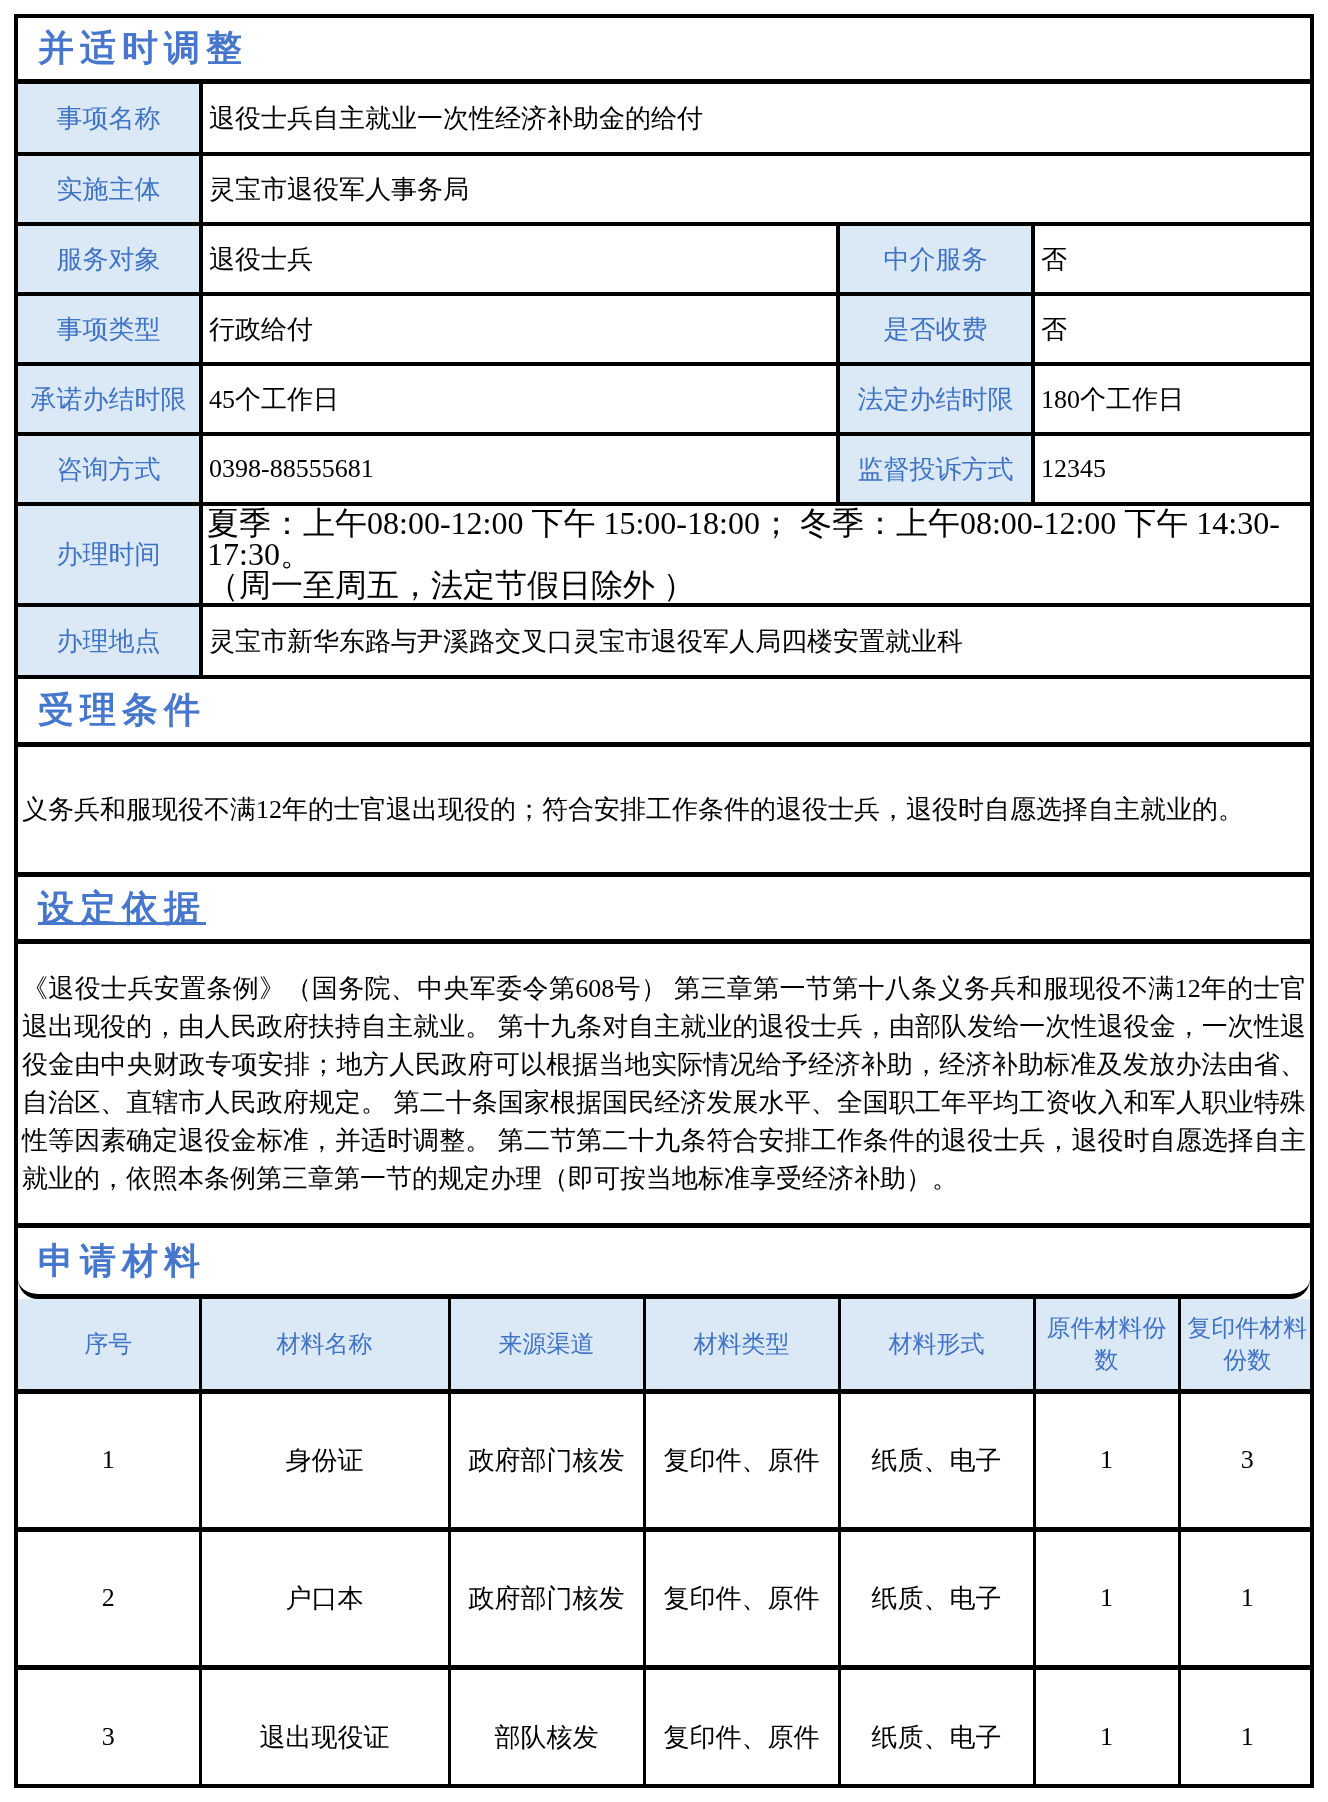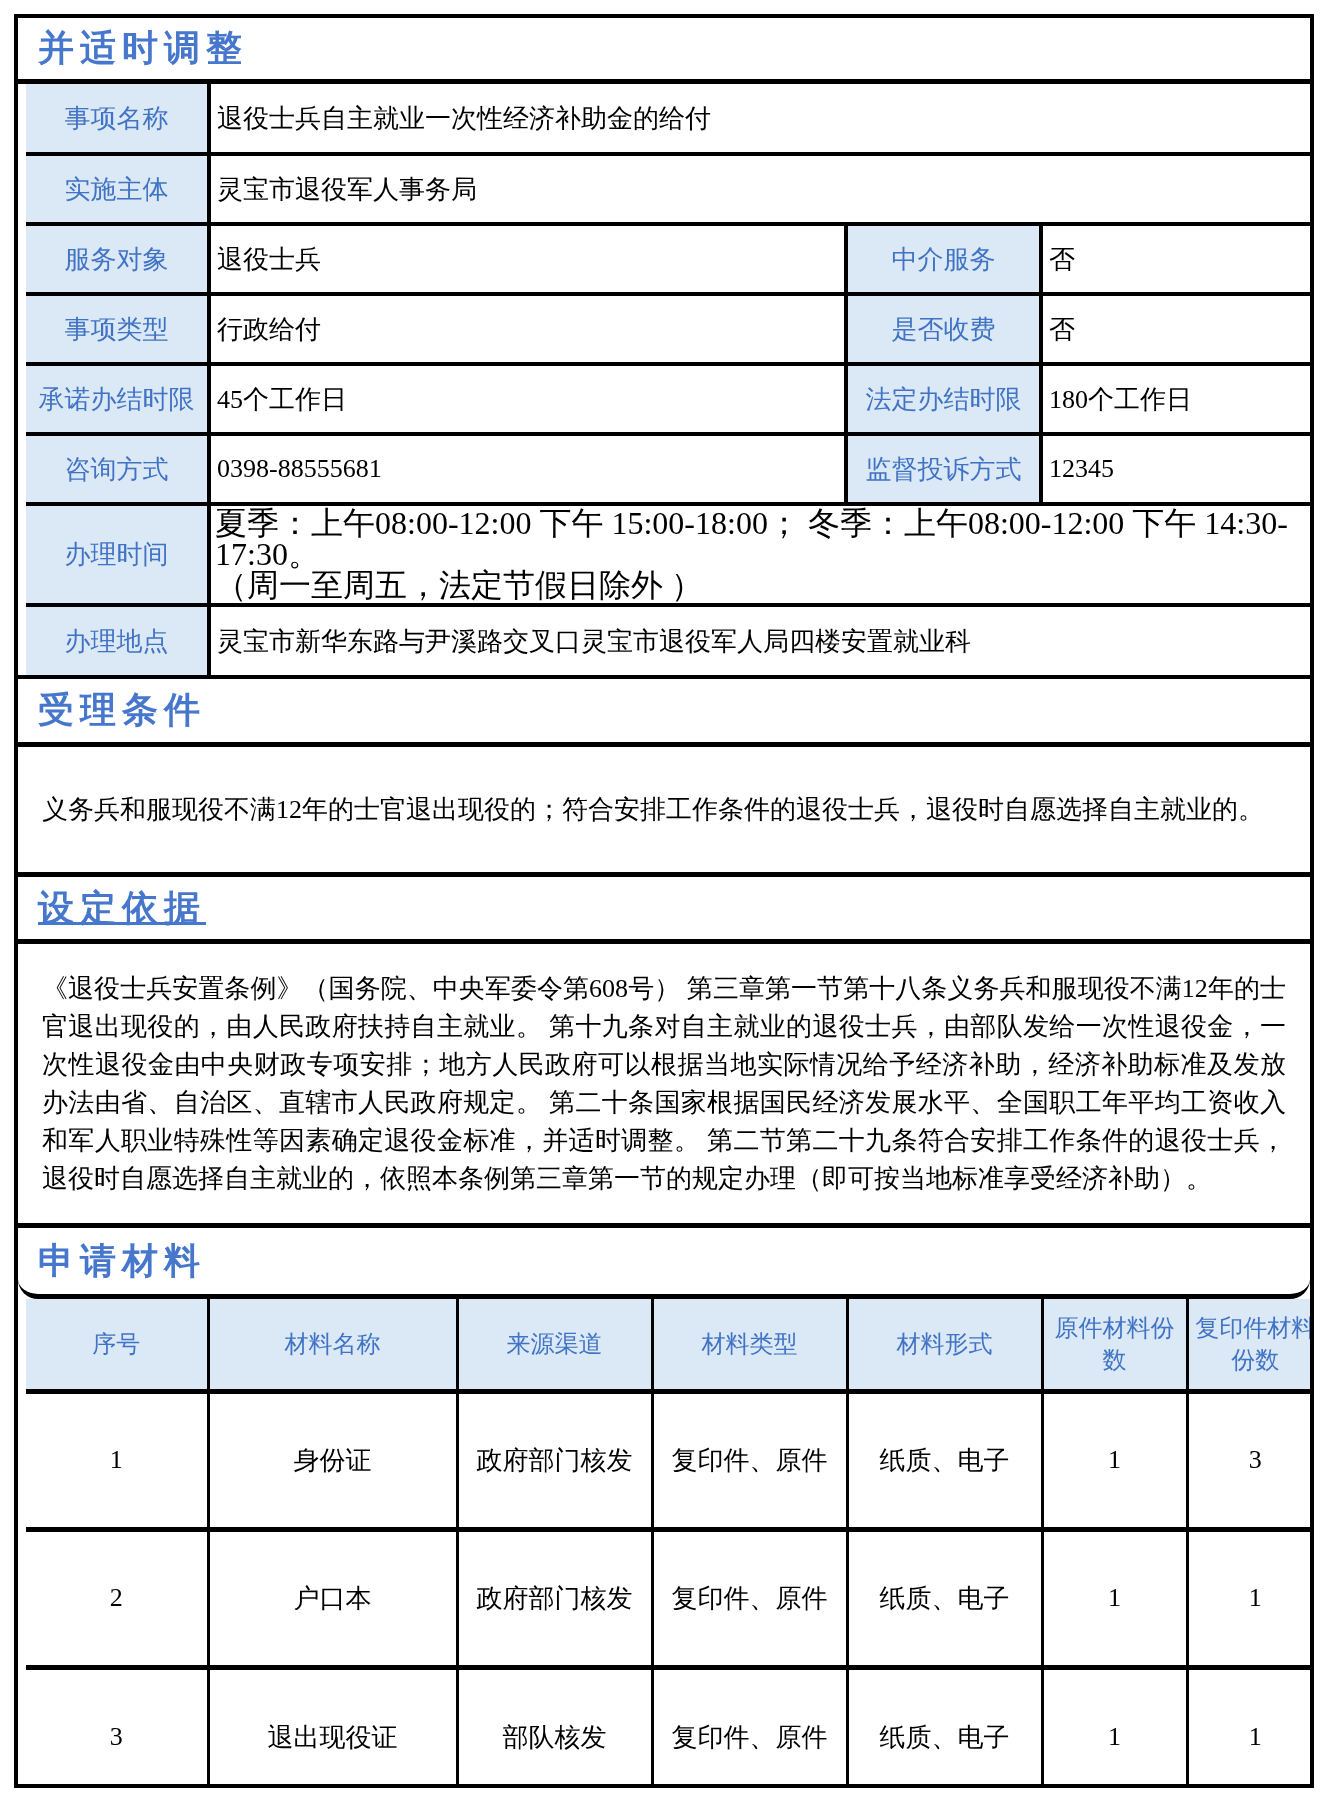--- a/index.html
+++ b/index.html
@@ -23,33 +23,33 @@
     font-family: "Liberation Sans", "DejaVu Sans", sans-serif;
     font-weight: bold; font-size: 36px; letter-spacing: 6px;
     color: #4677cd;
     border-bottom: 5px solid #000;
     background: #fff;
   }
   .sec-title.acceptance { height: 72px; border-top: 4px solid #000; }
   .sec-title.basis-t { height: 67px; text-decoration: underline; }
   .sec-title.materials-t { height: 71px; border-radius: 20px; }
   
-  table { border-collapse: collapse; width: 100%; table-layout: fixed; margin-left: 8px; }
+  table { border-collapse: collapse; width: 100%; table-layout: fixed; }
   .info-table { border-style: hidden; }
   .info-table td { border: 4px solid #000; height: 70px; font-size: 26px; }
   .info-table td.lbl {
     background: #dbe9f6; color: #4173c4;
     text-align: center; vertical-align: middle;
   }
   .info-table td.val { text-align: left; vertical-align: middle; padding: 0 6px; }
   .info-table td.time-val { font-size: 32px; line-height: 31px; padding: 2px 4px; }
   
   .content-block {
     display: flex; align-items: center;
-    height: 130px; padding: 0 24px;
+    height: 130px; padding: 0 4px;
     font-size: 26px; line-height: 38px;
     border-bottom: 5px solid #000;
   }
   .content-block.basis-c { height: 284px; align-items: center; }
   .content-block.basis-c p { text-align: justify; }
   
   .mat-table { border-style: hidden; }
   .mat-table th, .mat-table td { border: 3px solid #000; border-top-width: 5px; border-bottom-width: 5px; }
   .mat-table th {
     height: 92px; background: #dbe9f6; color: #4173c4;

